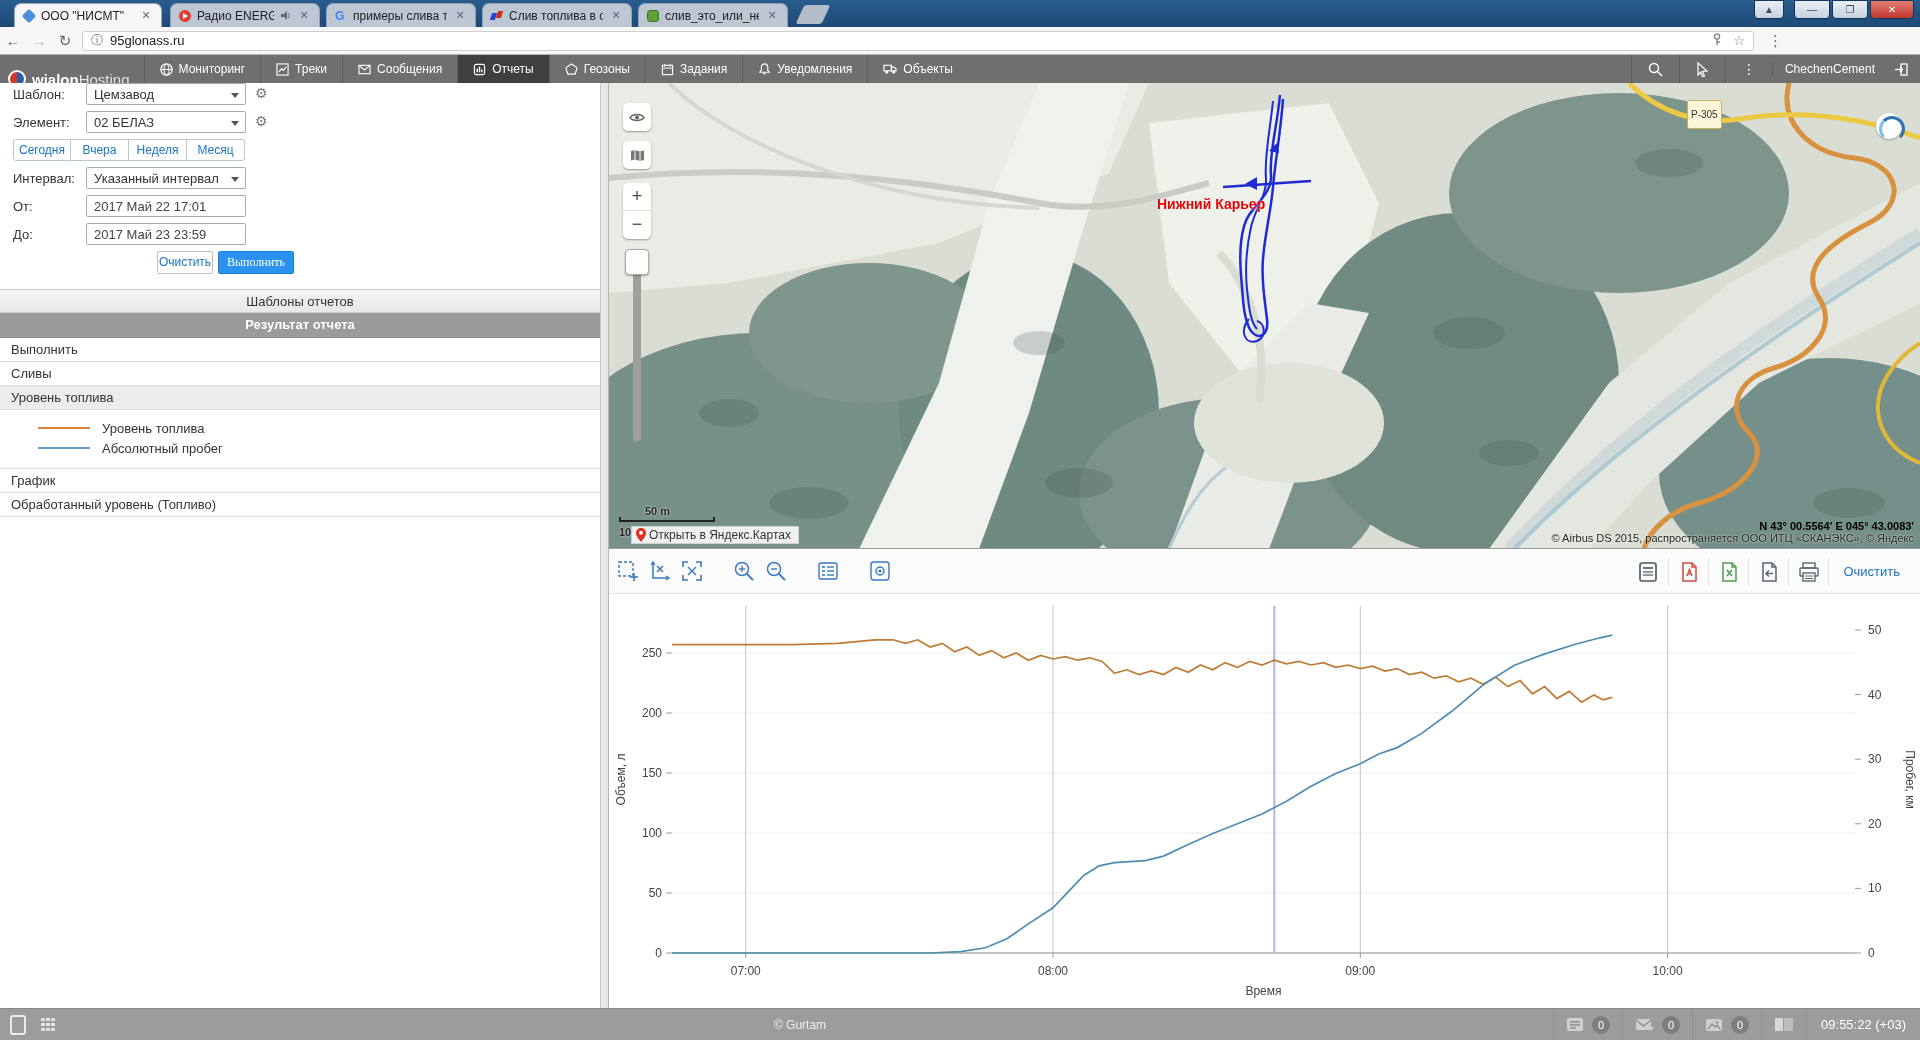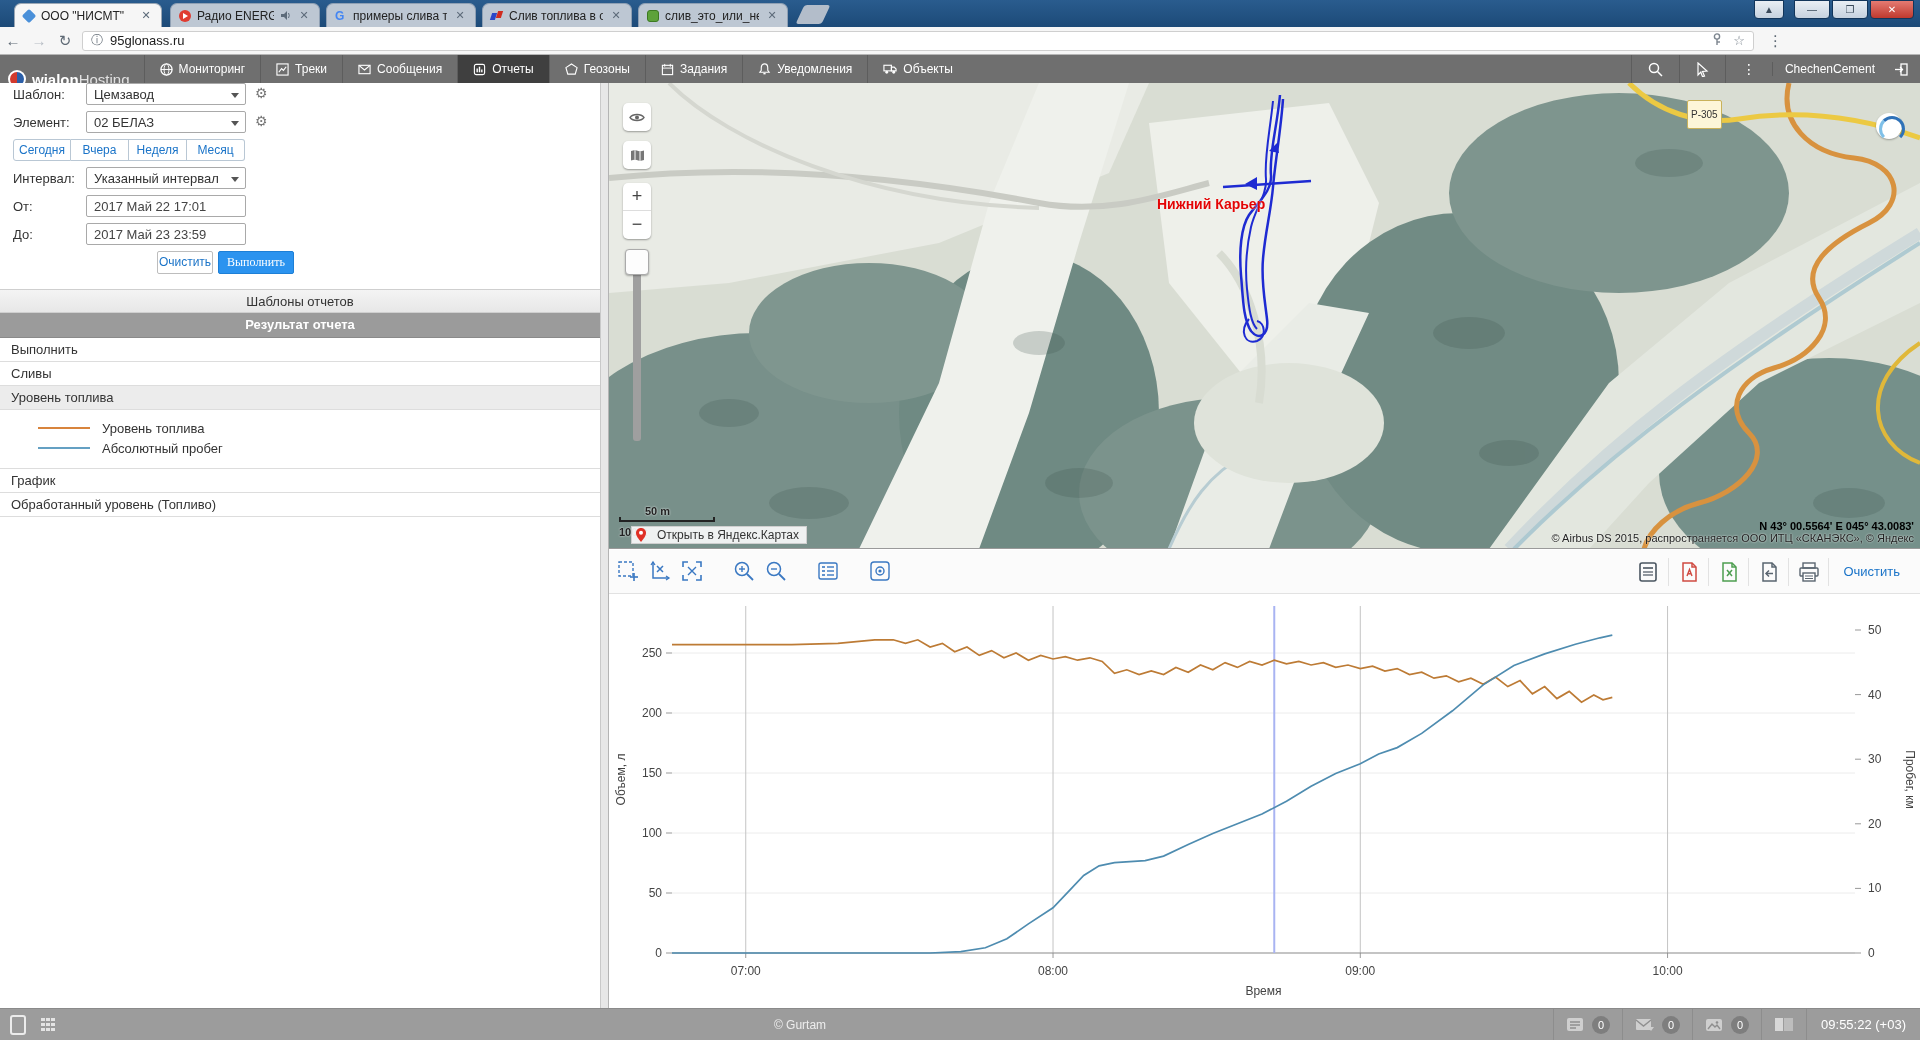--- a/index.html
+++ b/index.html
@@ -124,21 +124,21 @@
     border-radius:2px; font-size:10px; padding:8px 3px; color:#333;margin-left:36px; }
   .map-logo { position:absolute; right:18px; top:30px; width:26px; height:26px; border-radius:50%; background:#fff;
     box-shadow:0 1px 2px rgba(0,0,0,.3); }
   .map-logo::before { content:""; position:absolute; left:3px; top:3px; width:20px; height:20px; border-radius:50%;
     border:3px solid #2f72b8; border-left-color:#7fc0e8; border-bottom-color:transparent; }
   .map-scale { position:absolute; left:10px; bottom:26px; width:96px; }
   .scale-m { font-size:11px; font-weight:bold; color:#222; text-shadow:0 0 2px #fff; padding-left:26px; }
   .scale-bar { height:5px; border-left:2px solid #222; border-right:2px solid #222; border-bottom:2px solid #222; }
   .scale-ft { position:absolute; left:0; bottom:-16px; font-size:11px; font-weight:bold; color:#222; text-shadow:0 0 2px #fff; }
   .open-link { position:absolute; left:22px; bottom:4px; background:rgba(250,250,250,.92); border:1px solid #cfcfcf;
-    font-size:12px; color:#333; padding:1px 7px 1px 4px; display:flex; align-items:center; gap:11px; }
+    font-size:12px; color:#333; padding:1px 7px 1px 4px; display:flex; align-items:center; gap:3px; }
   .attrib { position:absolute; right:6px; bottom:4px; font-size:11px; color:#222; text-shadow:0 0 2px #fff; white-space:nowrap; }
   .coords { position:absolute; right:6px; bottom:16px; font-size:11px; font-weight:bold; color:#000; white-space:nowrap; }
 
   
   .chart-panel { position:absolute; left:0; top:467px; width:1311px; height:458px; background:#fff; }
   .chart-toolbar { position:relative; height:44px; background:#fbfbfb; border-bottom:1px solid #e2e2e2; }
   .ct-left { position:absolute; left:8px; top:10px; display:flex; align-items:center; gap:10px; }
   .ct-left .gap { width:10px; }
   .ct-right { position:absolute; right:10px; top:8px; display:flex; align-items:center; height:28px; }
   .ct-right .exp { width:40px; height:28px; display:flex; align-items:center; justify-content:center;

